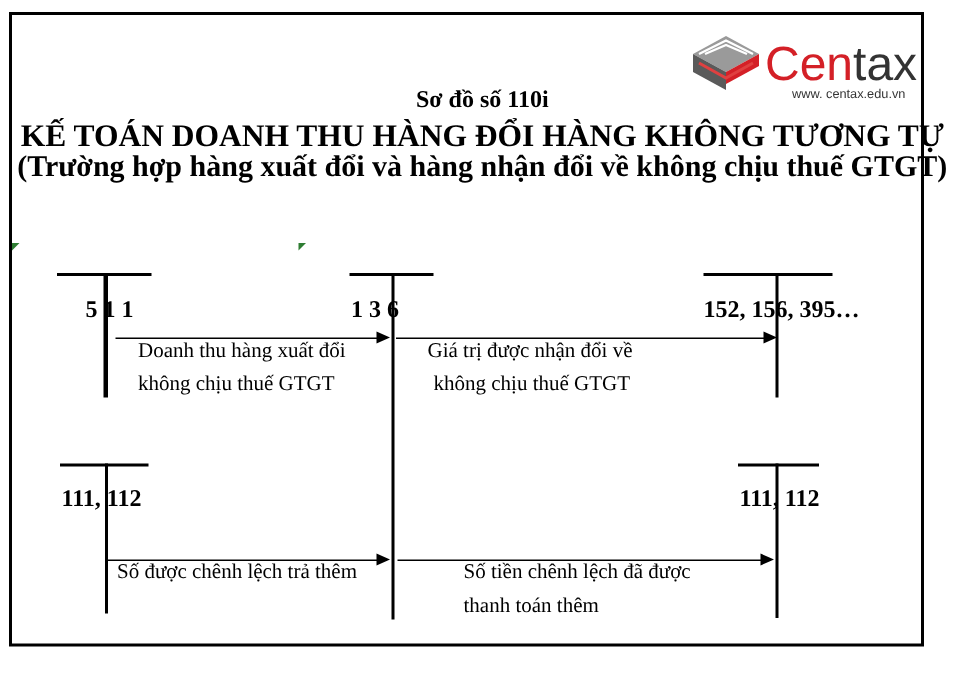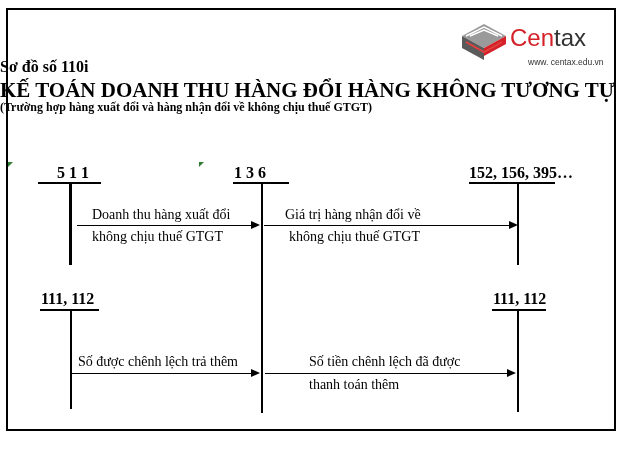--- a/index.html
+++ b/index.html
@@ -1,32 +1,32 @@
 <!DOCTYPE html>
 <html><head>
 <meta charset="utf-8">
 <style>
   html, body { margin:0; padding:0; background:#ffffff; }
   body { width:643px; height:452px; position:relative; overflow:hidden; font-family:"Liberation Serif", serif; color:#000; }
   .frame { position:absolute; left:6px; top:8px; width:610px; height:423px; border:2px solid #000; box-sizing:border-box; }
   .abs { position:absolute; }
-  .title { position:absolute; left:0; width:643px; font-weight:bold; }
+  .title { position:absolute; left:0; width:643px; text-align:center; font-weight:bold; }
   .t1 { top:58px; font-size:16px; }
   .t2 { top:78px; font-size:21px; }
-  .t3 { top:100px; font-size:12px; }
-  .acct { position:absolute; font-weight:bold; font-size:16px; white-space:nowrap; }
+  .t3 { top:100px; font-size:20px; }
+  .acct { position:absolute; font-weight:bold; font-size:16px; white-space:nowrap;margin-top:34px; }
   .hline { position:absolute; height:2px; background:#000; }
   .vline { position:absolute; width:2px; background:#000; }
   .vline.thick { width:3px; }
   .arrow { position:absolute; height:1px; background:#000; }
   .arrow::after { content:""; position:absolute; right:-2px; top:-4px; border-left:9px solid #000; border-top:4.5px solid transparent; border-bottom:4.5px solid transparent; }
-  .lbl { position:absolute; font-size:14px; white-space:nowrap; }
+  .lbl { position:absolute; font-size:14px; white-space:nowrap;margin-top:20px; }
   .tick { position:absolute; width:0; height:0; border-left:5px solid #2e7d32; border-bottom:5px solid transparent; }
   .logo { position:absolute; left:458px; top:20px; width:160px; height:48px; }
-  .logo-text { position:absolute; left:52px; top:4px; font-family:"Liberation Sans", sans-serif; font-size:24px; letter-spacing:0px; }
+  .logo-text { position:absolute; left:52px; top:4px; font-family:"Liberation Sans", sans-serif; font-size:32px; letter-spacing:0px; }
   .logo-text .c1 { color:#d42027; }
   .logo-text .c2 { color:#333; }
   .logo-url { position:absolute; left:70px; top:37px; font-family:Liberation Sans, sans-serif; font-size:8.5px; color:#333; }
 </style>
 </head>
 <body>
 
 <div class="frame"></div>
 
 <div class="logo">
@@ -58,21 +58,21 @@
 <div class="vline" style="left:261px;top:182px;height:231px"></div>
 
 <div class="acct" style="left:469px;top:164px">152, 156, 395…</div>
 <div class="hline" style="left:469px;top:182px;width:86px"></div>
 <div class="vline" style="left:517px;top:182px;height:83px"></div>
 
 <div class="lbl" style="left:92px;top:207px">Doanh thu hàng xuất đổi</div>
 <div class="arrow" style="left:77px;top:225px;width:181px"></div>
 <div class="lbl" style="left:92px;top:229px">không chịu thuế GTGT</div>
 
-<div class="lbl" style="left:285px;top:207px">Giá trị hàng nhận đổi về</div>
+<div class="lbl" style="left:285px;top:207px">Giá trị được nhận đổi về</div>
 <div class="arrow" style="left:264px;top:225px;width:252px"></div>
 <div class="lbl" style="left:289px;top:229px">không chịu thuế GTGT</div>
 
 <div class="acct" style="left:41px;top:290px">111, 112</div>
 <div class="hline" style="left:40px;top:309px;width:59px"></div>
 <div class="vline" style="left:70px;top:309px;height:100px"></div>
 
 <div class="acct" style="left:493px;top:290px">111, 112</div>
 <div class="hline" style="left:492px;top:309px;width:54px"></div>
 <div class="vline" style="left:517px;top:309px;height:103px"></div>

